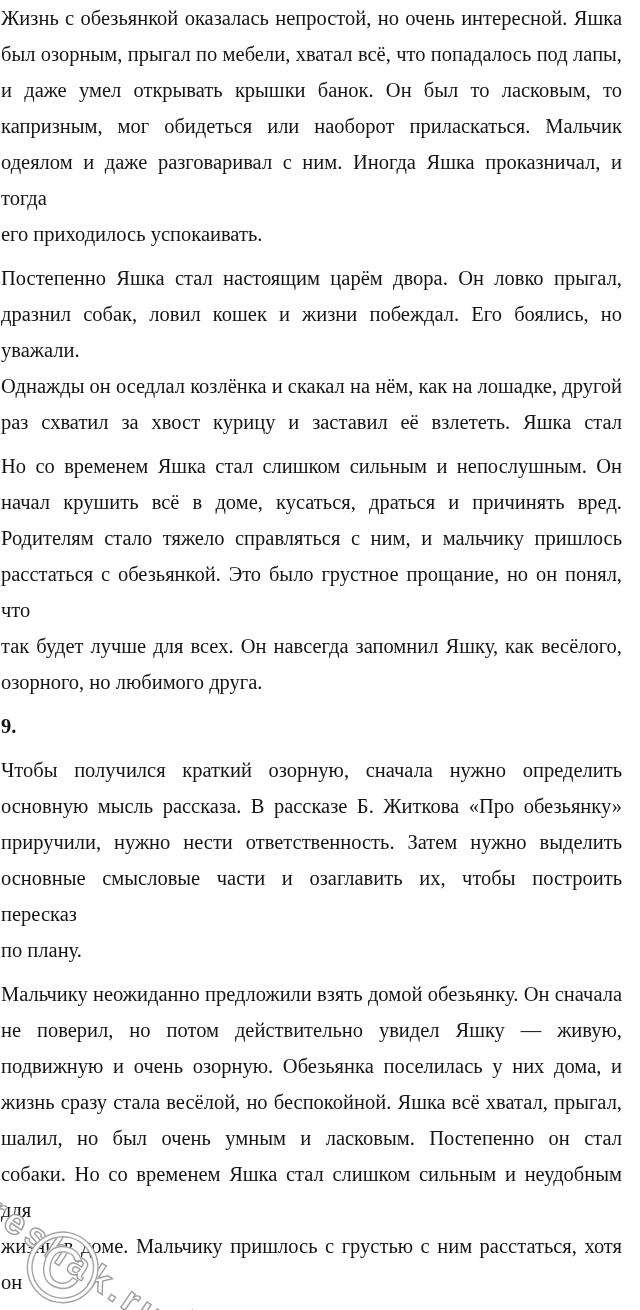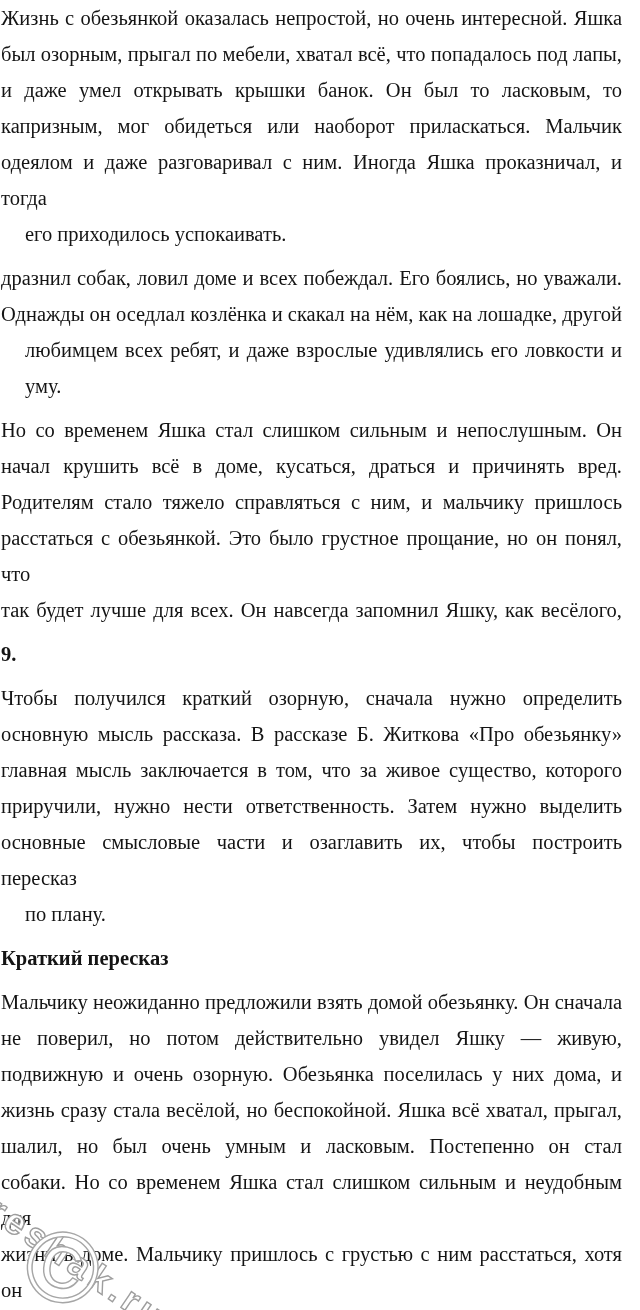--- a/index.html
+++ b/index.html
@@ -27,21 +27,20 @@
   .line {
     font-size: 20.5px;
     line-height: 36px;
     text-align: justify;
     text-align-last: justify;
     -moz-text-align-last: justify;
     white-space: normal;
   }
   .line.last {
     text-align-last: left;
-    padding-left: 24px;
     -moz-text-align-last: left;
   }
   .heading {
     font-size: 20.5px;
     line-height: 36px;
     font-weight: bold;
     text-align: left;
   }
   
   .watermark {
@@ -85,41 +84,41 @@
 <main class="doc">
     <div class="block paragraph">
       <div class="line">Жизнь с обезьянкой оказалась непростой, но очень интересной. Яшка</div>
       <div class="line">был озорным, прыгал по мебели, хватал всё, что попадалось под лапы,</div>
       <div class="line">и даже умел открывать крышки банок. Он был то ласковым, то</div>
       <div class="line">капризным, мог обидеться или наоборот приласкаться. Мальчик</div>
       <div class="line">одеялом и даже разговаривал с ним. Иногда Яшка проказничал, и тогда</div>
       <div class="line last">его приходилось успокаивать.</div>
     </div>
     <div class="block paragraph">
-      <div class="line">дразнил собак, ловил доме и всех побеждал. Его боялись, но уважали.</div>
+      <div class="line">Постепенно Яшка стал настоящим царём двора. Он ловко прыгал,</div>
+      <div class="line">дразнил собак, ловил кошек и жизни побеждал. Его боялись, но уважали.</div>
       <div class="line">Однажды он оседлал козлёнка и скакал на нём, как на лошадке, другой</div>
-      <div class="line last">любимцем всех ребят, и даже взрослые удивлялись его ловкости и уму.</div>
+      <div class="line">раз схватил за хвост курицу и заставил её взлететь. Яшка стал</div>
     </div>
     <div class="block paragraph">
       <div class="line">Но со временем Яшка стал слишком сильным и непослушным. Он</div>
       <div class="line">начал крушить всё в доме, кусаться, драться и причинять вред.</div>
       <div class="line">Родителям стало тяжело справляться с ним, и мальчику пришлось</div>
       <div class="line">расстаться с обезьянкой. Это было грустное прощание, но он понял, что</div>
       <div class="line">так будет лучше для всех. Он навсегда запомнил Яшку, как весёлого,</div>
+      <div class="line last">озорного, но любимого друга.</div>
     </div>
     <div class="block heading">9.</div>
     <div class="block paragraph">
       <div class="line">Чтобы получился краткий озорную, сначала нужно определить</div>
       <div class="line">основную мысль рассказа. В рассказе Б. Житкова «Про обезьянку»</div>
-      <div class="line">главная мысль заключается в том, что за живое существо, которого</div>
       <div class="line">приручили, нужно нести ответственность. Затем нужно выделить</div>
       <div class="line">основные смысловые части и озаглавить их, чтобы построить пересказ</div>
       <div class="line last">по плану.</div>
     </div>
-    <div class="block heading">Краткий пересказ</div>
     <div class="block paragraph">
       <div class="line">Мальчику неожиданно предложили взять домой обезьянку. Он сначала</div>
       <div class="line">не поверил, но потом действительно увидел Яшку — живую,</div>
       <div class="line">подвижную и очень озорную. Обезьянка поселилась у них дома, и</div>
       <div class="line">жизнь сразу стала весёлой, но беспокойной. Яшка всё хватал, прыгал,</div>
       <div class="line">шалил, но был очень умным и ласковым. Постепенно он стал</div>
       <div class="line">собаки. Но со временем Яшка стал слишком сильным и неудобным для</div>
       <div class="line">жизни в доме. Мальчику пришлось с грустью с ним расстаться, хотя он</div>
       <div class="line last">очень привязался к обезьянке.</div>
     </div>

